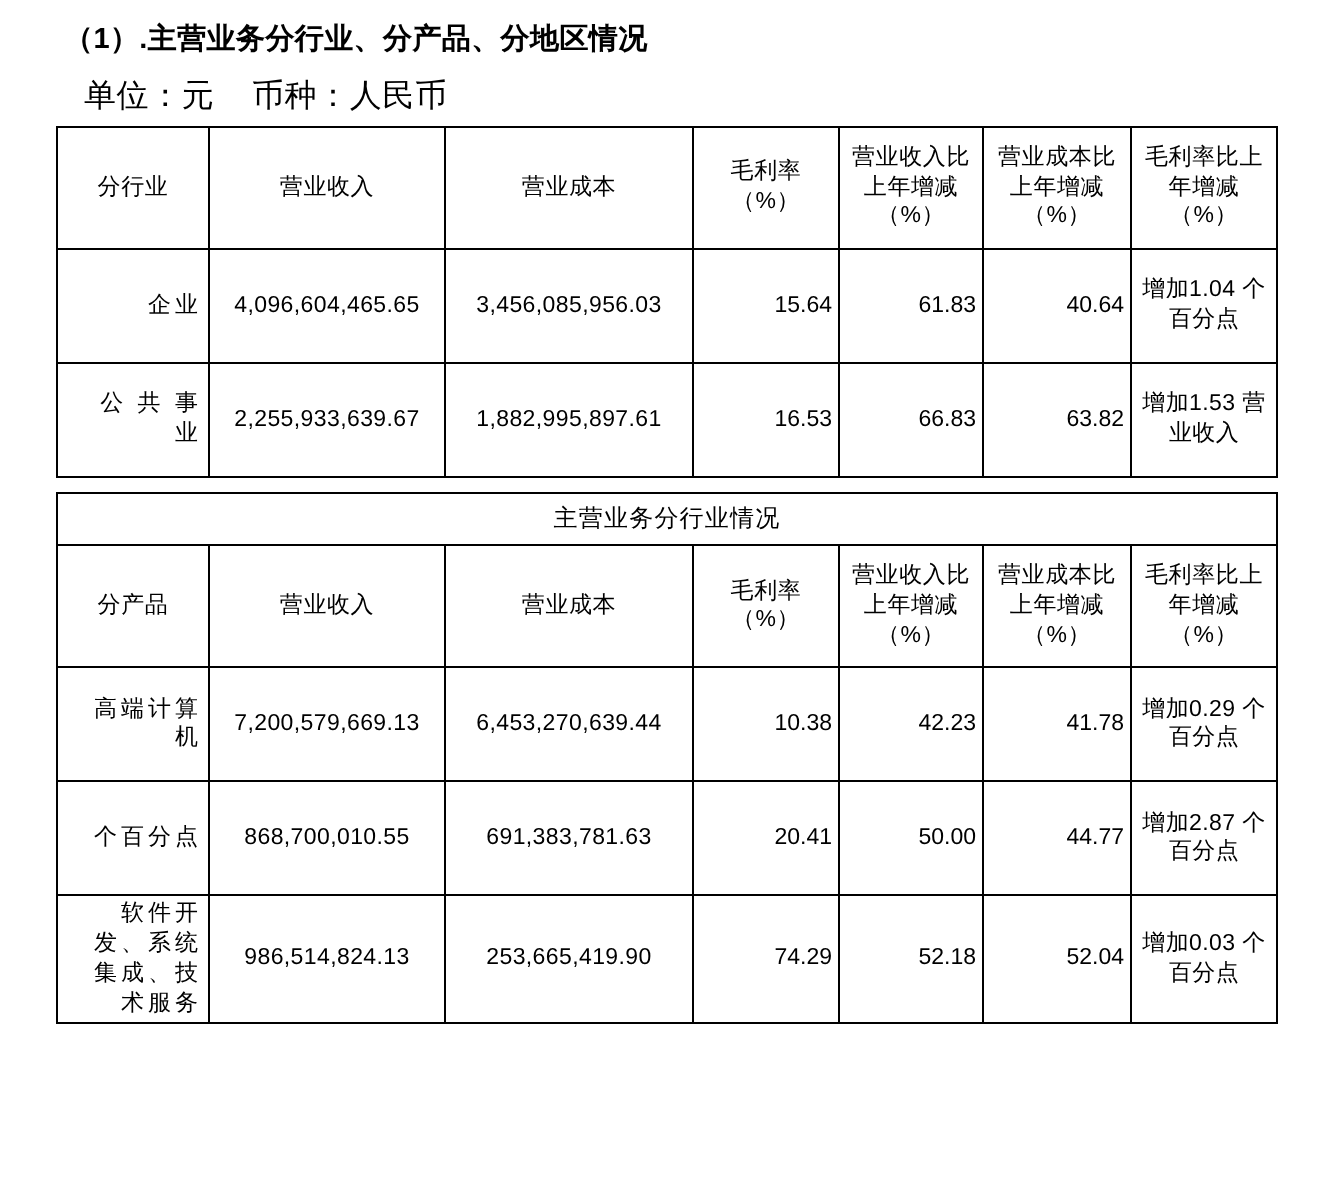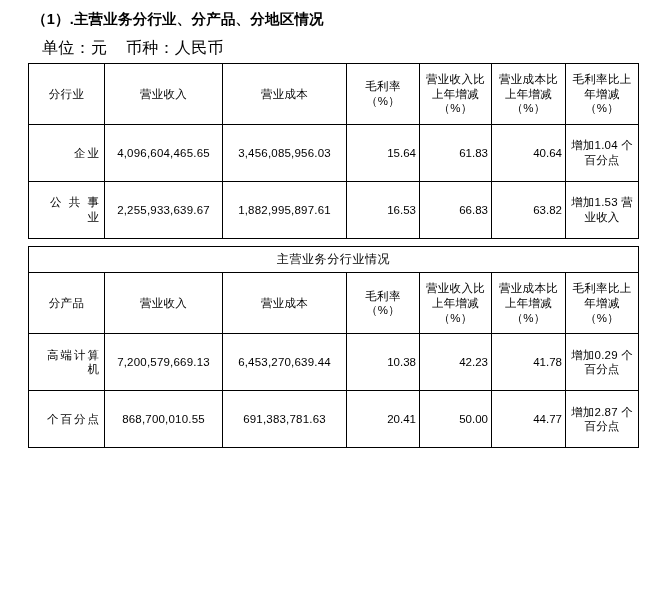--- a/index.html
+++ b/index.html
@@ -204,16 +204,25 @@
       <tr class="body-row">
         <td class="rowlabel">个百分点</td>
         <td class="num">868,700,010.55</td>
         <td class="num">691,383,781.63</td>
         <td class="pct">20.41</td>
         <td class="pct">50.00</td>
         <td class="pct">44.77</td>
         <td class="delta">增加2.87 个百分点</td>
       </tr>
 
+      <tr class="body-row tall">
+        <td class="rowlabel">软件开发、系统集成、技术服务</td>
+        <td class="num">986,514,824.13</td>
+        <td class="num">253,665,419.90</td>
+        <td class="pct">74.29</td>
+        <td class="pct">52.18</td>
+        <td class="pct">52.04</td>
+        <td class="delta">增加0.03 个百分点</td>
+      </tr>
     </tbody>
   </table>
 
 </div>
 
 </body></html>

